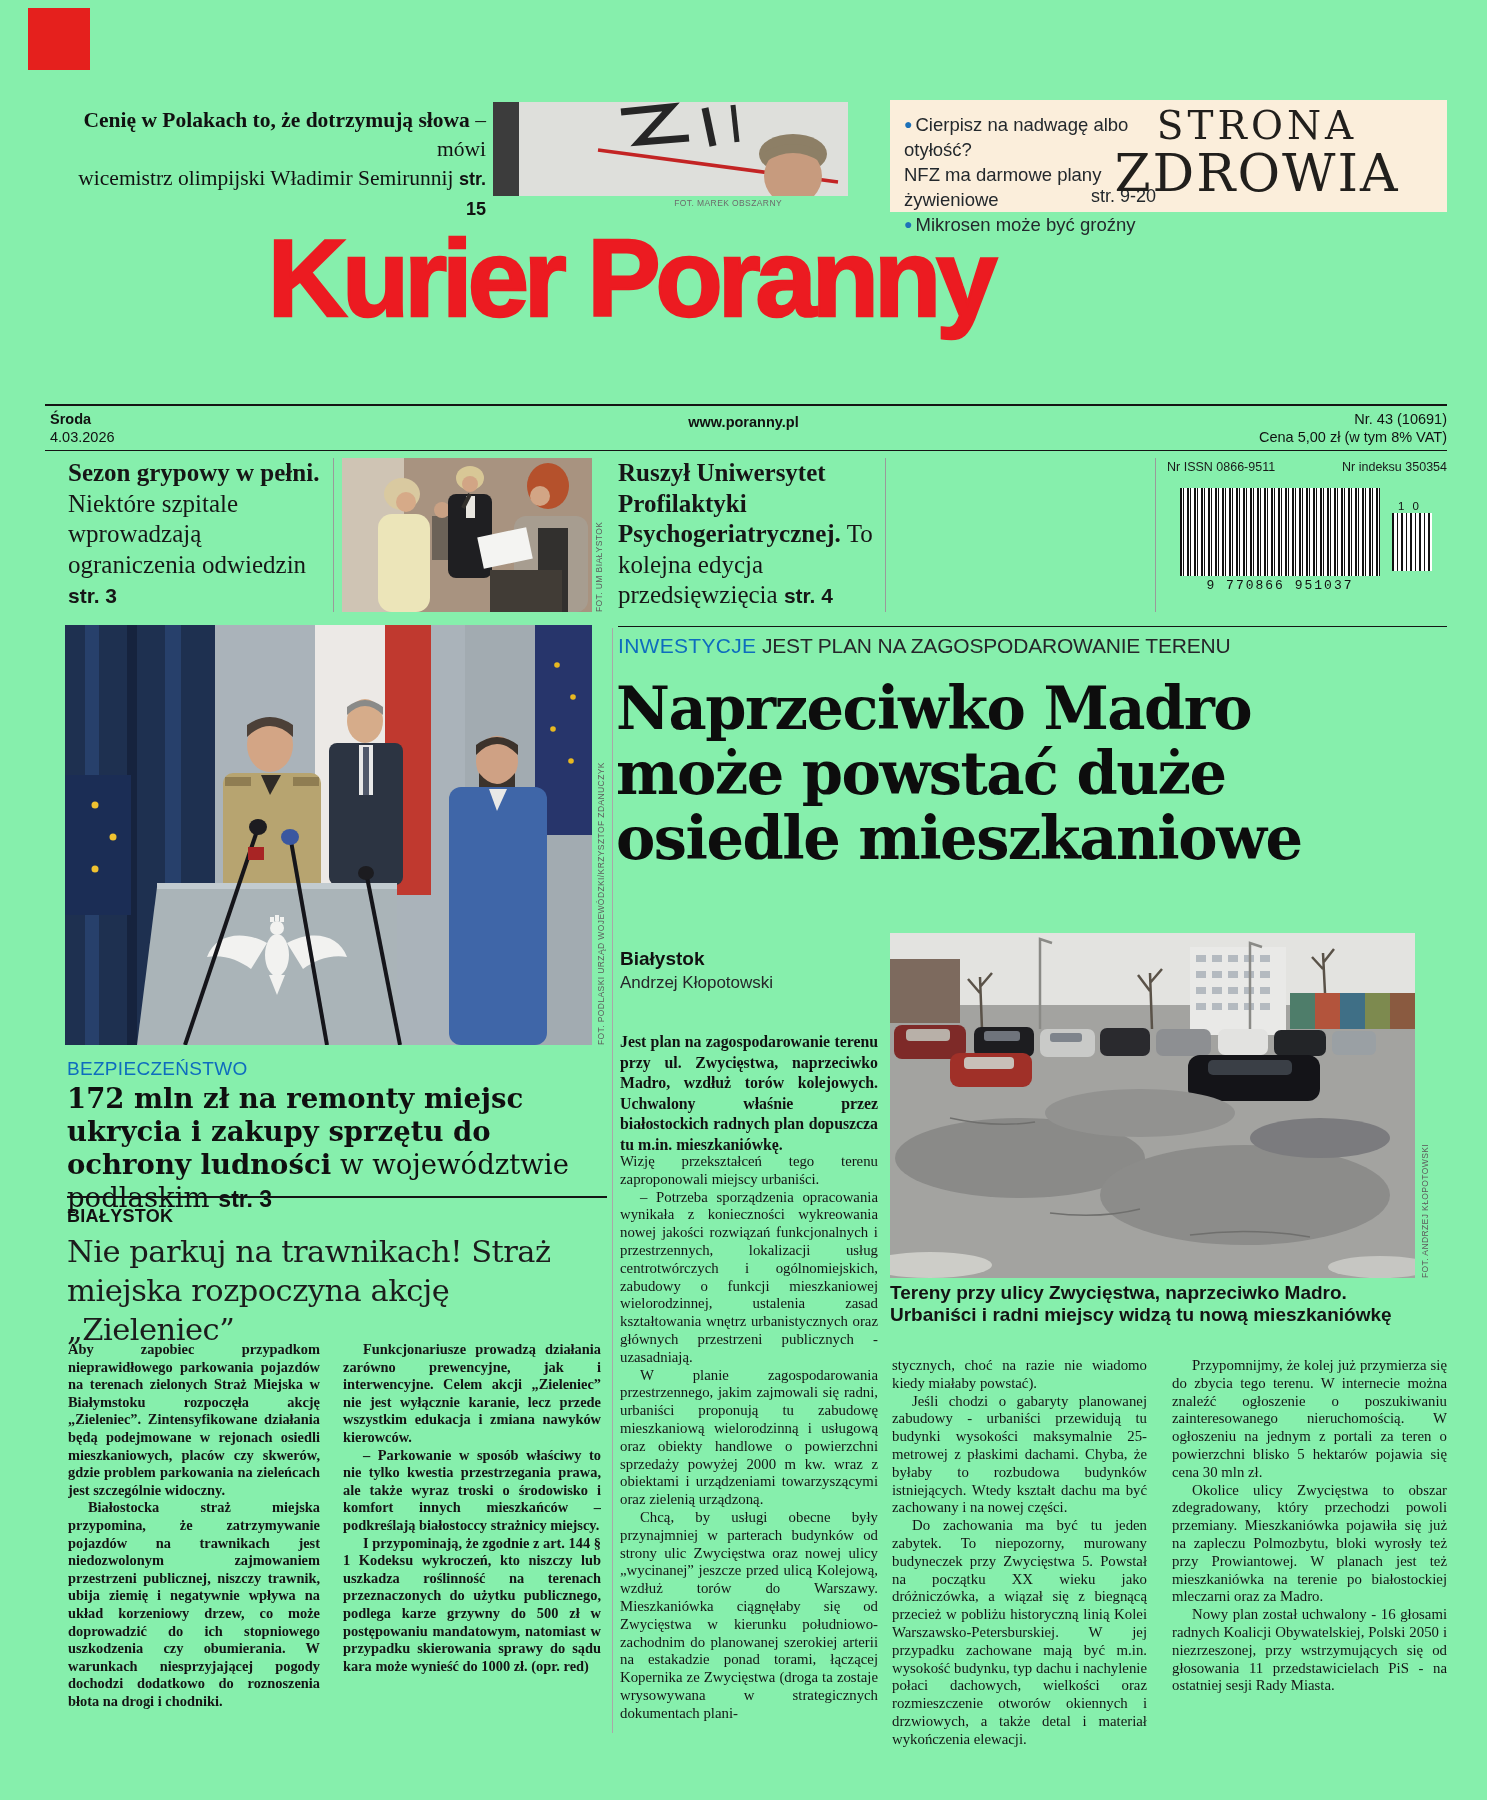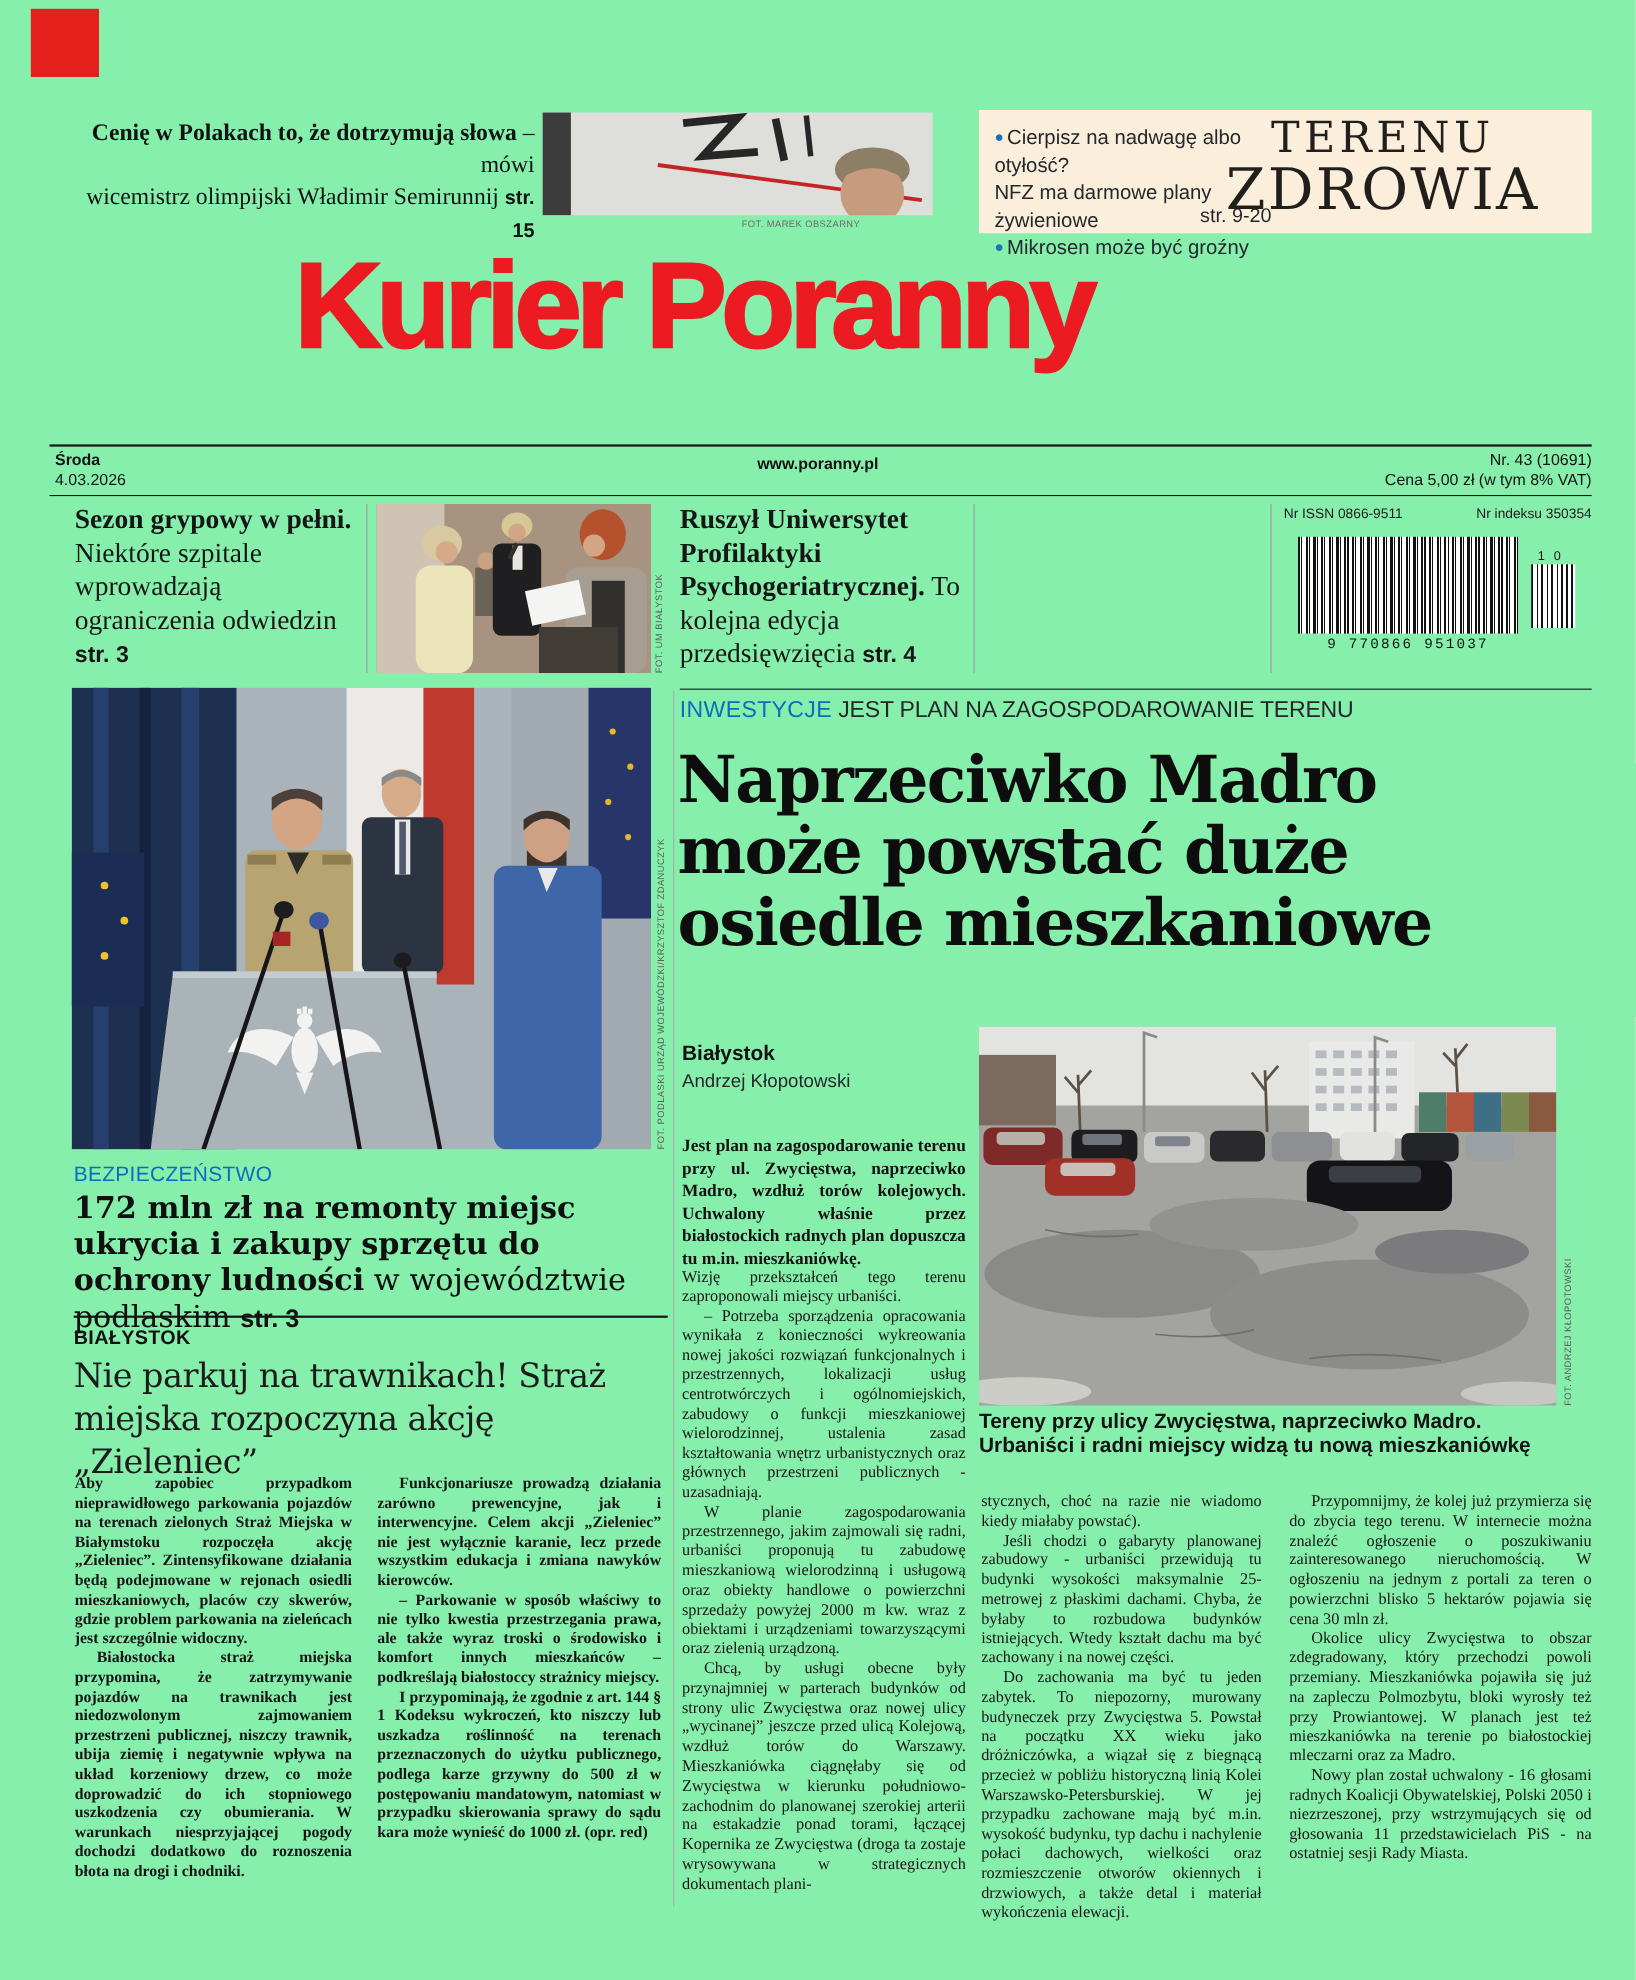--- a/index.html
+++ b/index.html
@@ -112,21 +112,21 @@
   <div class="abs" id="top-photo-credit">FOT. MAREK OBSZARNY</div>
 
   <div class="abs" id="health-box">
     <div id="health-items">
       <span class="bullet">●</span><span>Cierpisz na nadwagę albo otyłość?</span><br>
       <span>NFZ ma darmowe plany żywieniowe</span><br>
       <span class="bullet">●</span><span>Mikrosen może być groźny</span>
     </div>
     <div id="health-pages">str. 9-20</div>
     <div id="health-brand">
-      <div class="b1">TERENU</div>
+      <div class="b1">STRONA</div>
       <div class="b2">ZDROWIA</div>
     </div>
   </div>
 
   <div class="abs" id="masthead">Kurier Poranny</div>
 
   <div class="abs hrule" style="left:45px;top:404px;width:1402px;height:2px;"></div>
   <div class="abs" id="dl-left">
     <b>Środa</b><br>
     <span>4.03.2026</span>

